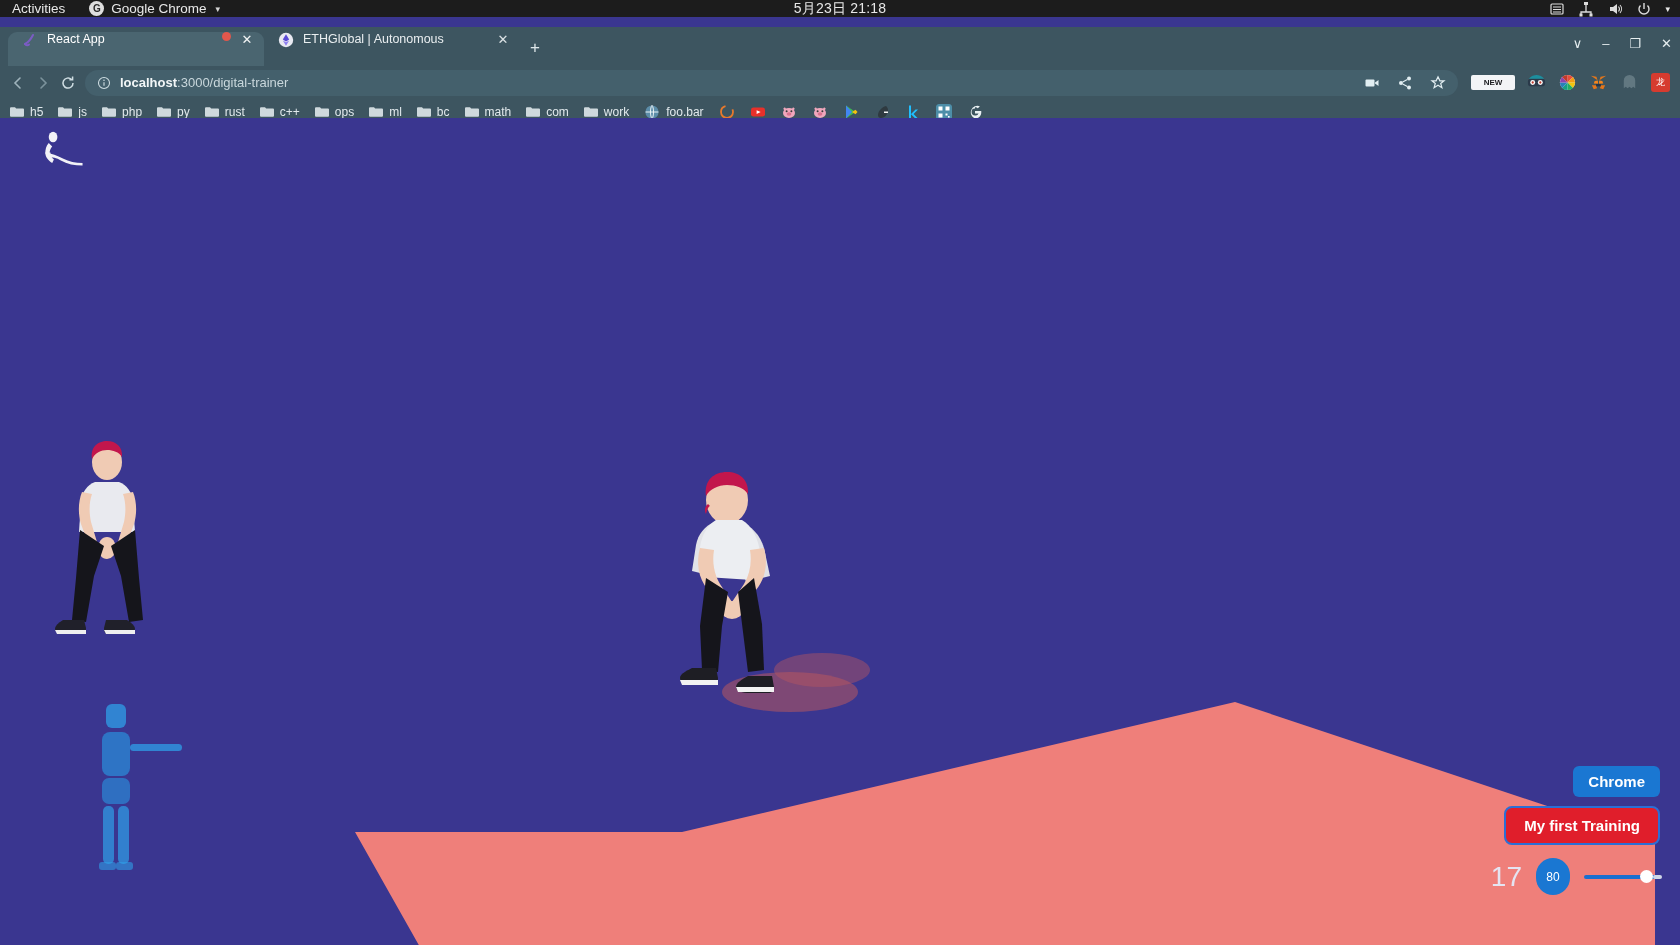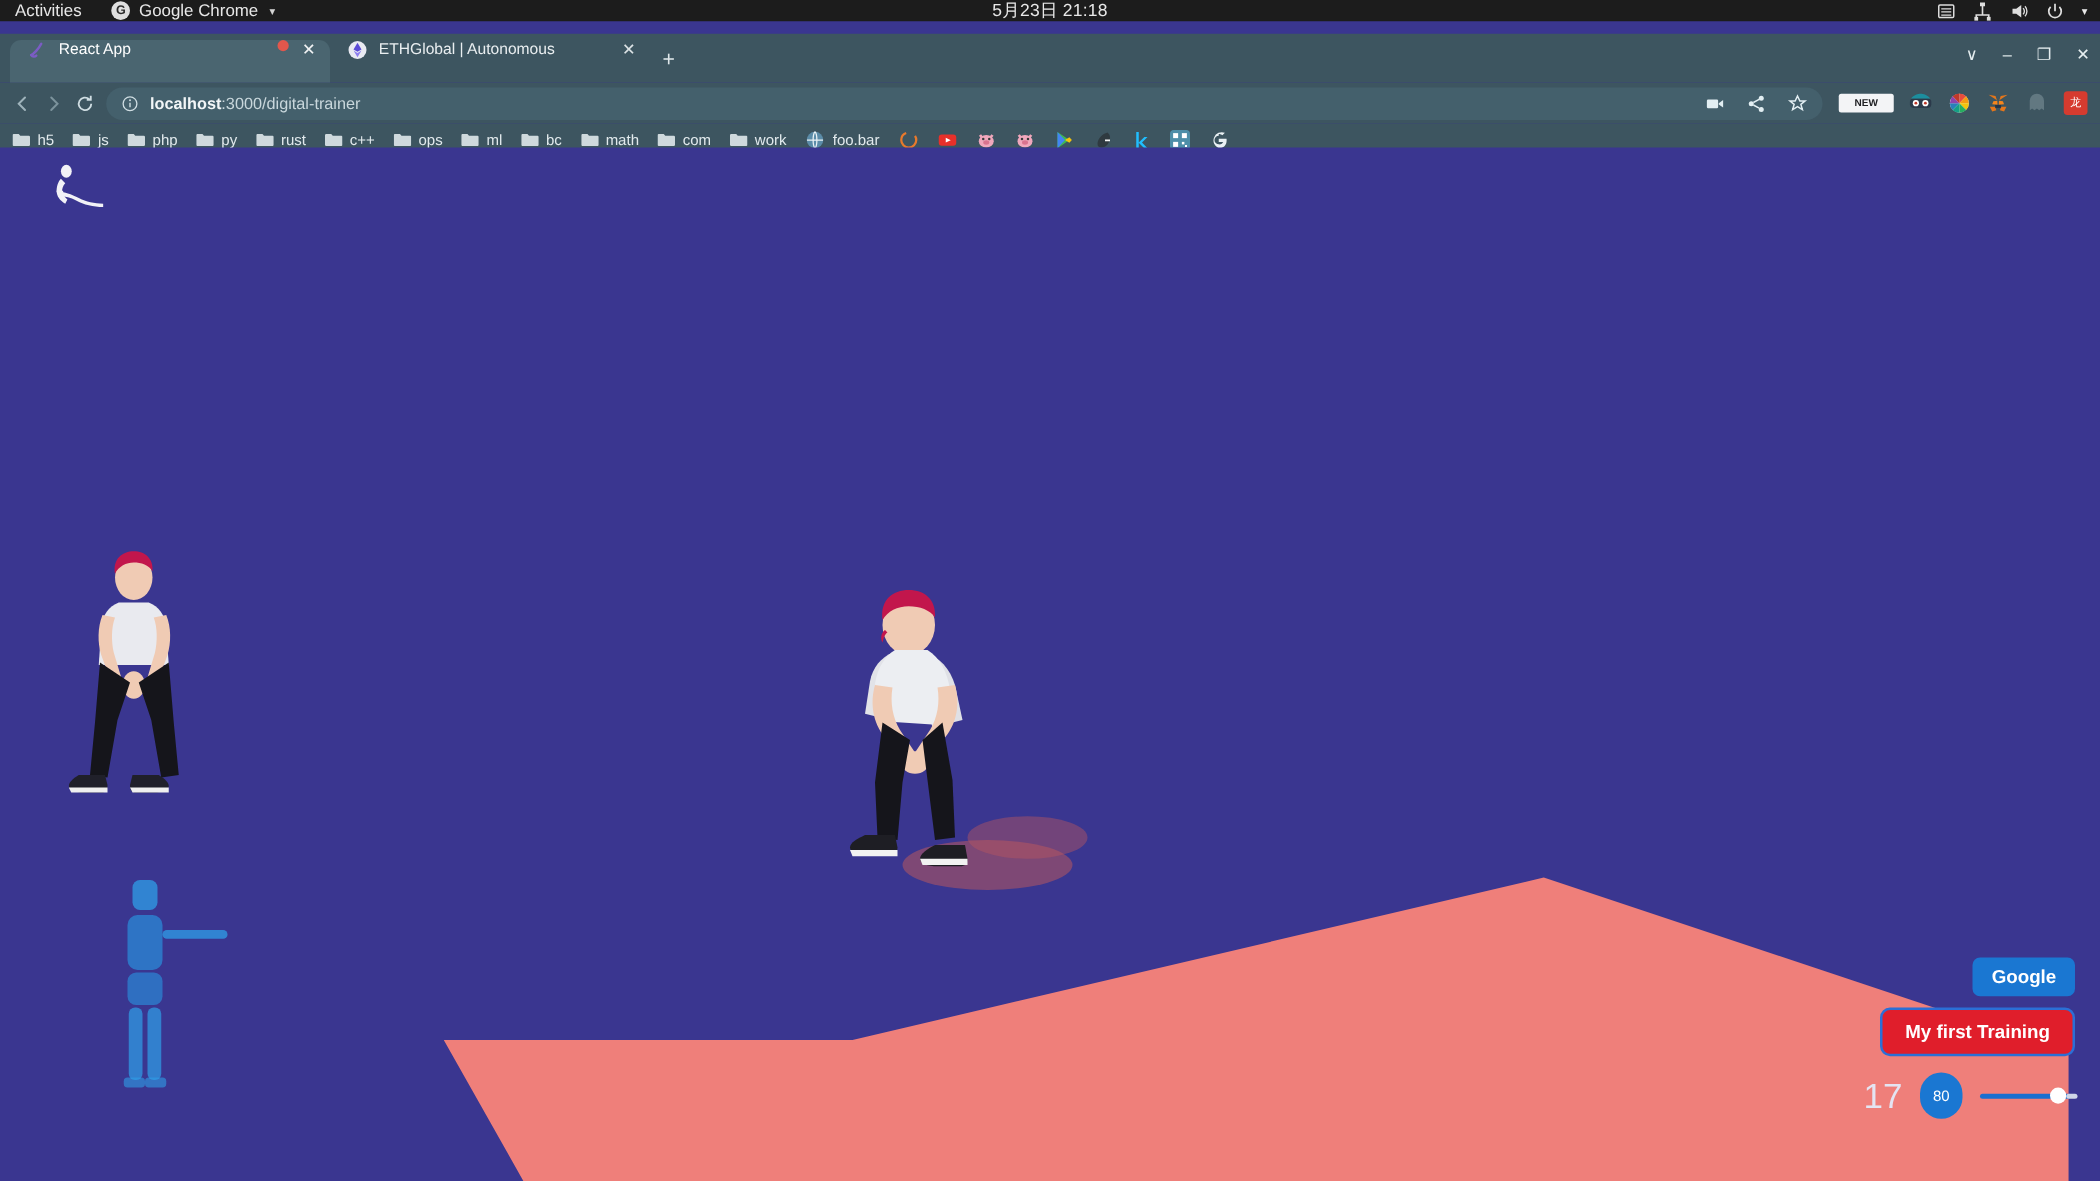--- a/index.html
+++ b/index.html
@@ -513,21 +513,21 @@
       <rect x="30" y="30" width="28" height="44" rx="8" fill="#2a8fdc" opacity=".7"></rect>
       <rect x="58" y="42" width="52" height="7" rx="3.5" fill="#2f9fe8" opacity=".75"></rect>
       <rect x="30" y="76" width="28" height="26" rx="7" fill="#2a8fdc" opacity=".65"></rect>
       <rect x="31" y="104" width="11" height="58" rx="5" fill="#2f9fe8" opacity=".7"></rect>
       <rect x="46" y="104" width="11" height="58" rx="5" fill="#2f9fe8" opacity=".7"></rect>
       <rect x="27" y="160" width="17" height="8" rx="3" fill="#2f9fe8" opacity=".6"></rect>
       <rect x="44" y="160" width="17" height="8" rx="3" fill="#2f9fe8" opacity=".6"></rect>
     </svg>
 
 
-    <button class="btn-pause">Google</button>
+    <button class="btn-pause">Chrome</button>
     <button class="btn-training">My first Training</button>
 
     <div class="hud-slider-row">
       <span class="hud-count">17</span>
       <span class="hud-badge">80</span>
       <span class="slider">
         <span class="slider-track"></span>
         <span class="slider-track-after"></span>
         <span class="slider-thumb"></span>
       </span>

